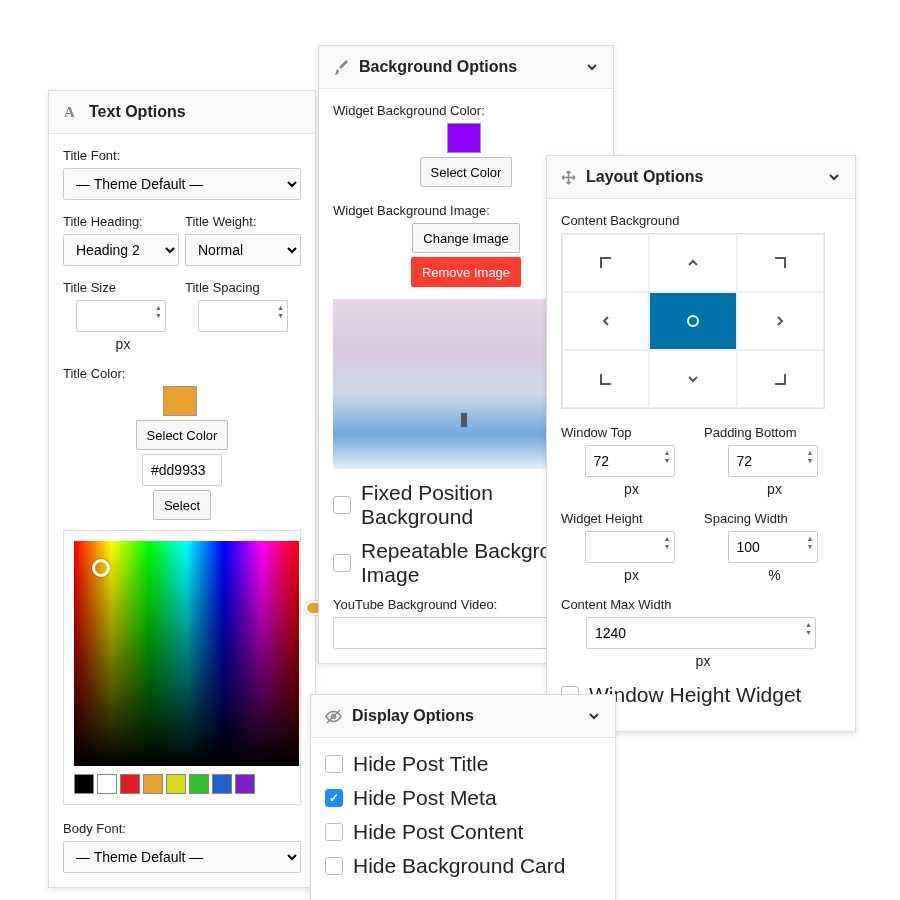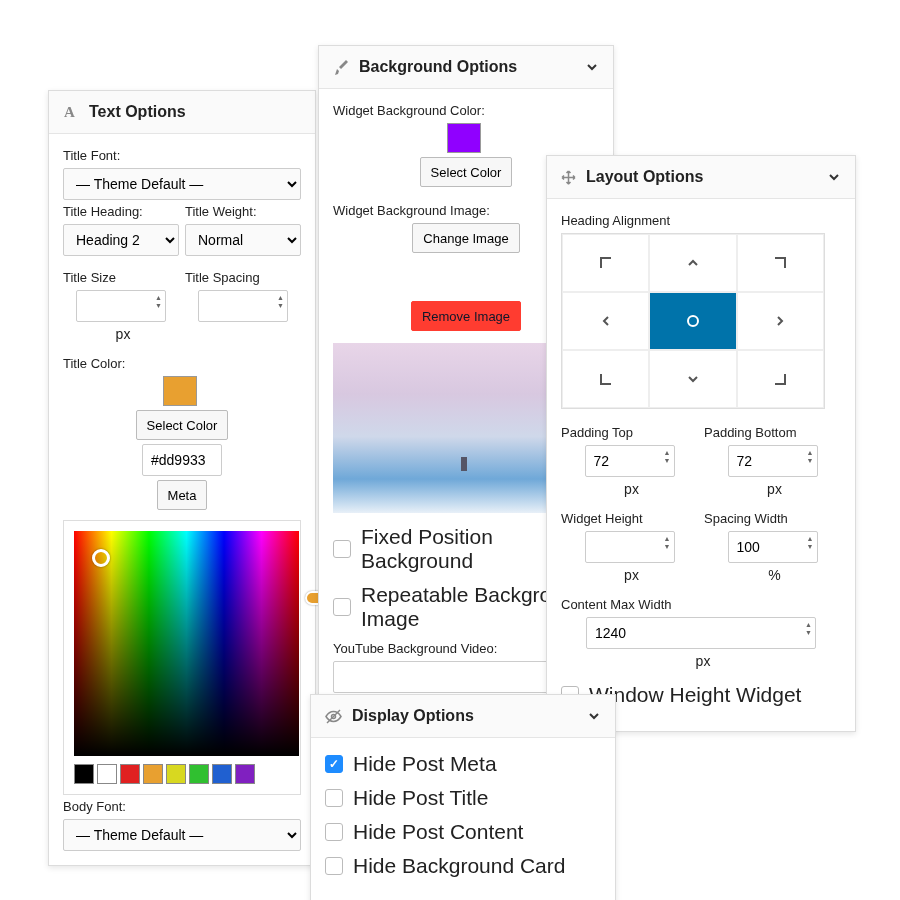--- a/index.html
+++ b/index.html
@@ -10,21 +10,21 @@
 .panel-header .chev { margin-left: auto; }
 .panel-body { padding: 14px; }
 .lbl { display:block; margin-bottom:5px; font-size:13px; }
 .row { display:flex; gap:6px; margin-bottom:14px; }
 .col { flex:1; }
 select.full, input.full { width:100%; }
 select, input[type=text], input[type=number] { height:32px; padding: 4px 8px; border:1px solid #ccc; border-radius:2px; font-size:14px; background:#fff; }
 select { background:#fafafa; }
 .unit { margin-left:4px; font-size:14px; }
 .btn { display:inline-flex; align-items:center; height:30px; padding:0 10px; border:1px solid #bbb; background:#f7f7f7; font-size:13px; cursor:pointer; border-radius:2px; }
-.btn-danger { background:#ff3c30; color:#0f172a; border-color:#ff3c30;margin-top:44px; }
+.btn-danger { background:#ff3c30; color:#ffffff; border-color:#ff3c30; }
 .swatch { width:34px; height:30px; display:inline-block; vertical-align:middle; border:1px solid #999; margin-right:4px; }
 .inline { display:flex; align-items:center; gap:4px; flex-wrap:nowrap;flex-direction:column; }
 .num-wrap { position:relative; display:inline-block; }
 .num-wrap input { width:90px; padding-right:18px; }
 .steppers { position:absolute; right:4px; top:4px; display:flex; flex-direction:column; gap:1px; }
 .steppers span { font-size:7px; line-height:7px; color:#666; }
 .checkbox-row { display:flex; align-items:center; gap:10px; margin-bottom:10px; font-size:21px; }
 .cb { width:18px; height:18px; border:1.5px solid #bbb; border-radius:3px; display:inline-flex; align-items:center; justify-content:center; flex-shrink:0; }
 .cb.checked { background:#1e8cff; border-color:#1e8cff; }
 .cb.checked::after { content:"✓"; color:#fff; font-size:12px; font-weight:bold; }
@@ -54,21 +54,21 @@
 <div id="p-text" class="panel">
   <div class="panel-header">
     <span class="hicon">
         <svg width="16" height="16" viewBox="0 0 16 16">
           <text x="1" y="13" font-family="Georgia" font-size="15" fill="#888">A</text>
         </svg>
       </span>
     <span>Text Options</span>
   </div>
   <div class="panel-body">
-    <div style="margin-bottom:4px">
+    <div style="margin-bottom:14px">
       <label class="lbl">Title Font:</label>
       <select class="full"><option>— Theme Default —</option></select>
     </div>
     <div class="row">
       <div class="col">
         <label class="lbl">Title Heading:</label>
         <select class="full"><option>Heading 2</option></select>
       </div>
       <div class="col">
         <label class="lbl">Title Weight:</label>
@@ -95,21 +95,21 @@
               </div></div>
           </div>
       </div>
     </div>
     <div style="margin-bottom:10px">
       <label class="lbl">Title Color:</label>
       <div class="inline">
         <span class="swatch" style="background:#e8a030"></span>
         <button class="btn">Select Color</button>
         <input type="text" style="width: 80px;" value="#dd9933">
-        <button class="btn">Meta</button>
+        <button class="btn">Select</button>
       </div>
     </div>
     <div style="border:1px solid #ddd; padding:10px; display:flex;">
       <div>
         <div class="picker">
           <div class="hue"></div>
             <div class="sat"></div>
           <div class="handle"></div>
         </div>
         <div class="palette">
@@ -120,21 +120,21 @@
           <span class="pal-sw" style="background:#d8d820"></span>
           <span class="pal-sw" style="background:#30c030"></span>
           <span class="pal-sw" style="background:#2060d0"></span>
           <span class="pal-sw" style="background:#8020c0"></span>
         </div>
       </div>
       <div class="slider-col">
           <div class="sh"></div>
         </div>
     </div>
-    <div style="margin-top:4px">
+    <div style="margin-top:16px">
       <label class="lbl">Body Font:</label>
       <select class="full"><option>— Theme Default —</option></select>
     </div>
   </div>
 </div>
 
 <div id="p-bg" class="panel">
   <div class="panel-header">
     <span class="hicon">
         <svg width="16" height="16" viewBox="0 0 16 16" fill="#888">
@@ -181,21 +181,21 @@
         </svg>
       </span>
     <span>Layout Options</span>
     <span class="chev">
         <svg width="14" height="14" viewBox="0 0 14 14" fill="none" stroke="#333" stroke-width="2">
           <path d="M3 5l4 4 4-4"></path>
         </svg>
       </span>
   </div>
   <div class="panel-body">
-    <label class="lbl">Heading Alignment</label>
+    <label class="lbl">Content Background</label>
     <div class="align-grid" style="margin-bottom:16px">
       <div class="align-cell">
           <svg width="16" height="16" fill="none" stroke="#555" stroke-width="2">
             <path d="M3 13V3h10"></path>
           </svg>
         </div>
       <div class="align-cell">
           <svg width="16" height="16" fill="none" stroke="#555" stroke-width="2">
             <path d="M4 10l4-4 4 4"></path>
           </svg>
@@ -231,21 +231,21 @@
           </svg>
         </div>
       <div class="align-cell">
           <svg width="16" height="16" fill="none" stroke="#555" stroke-width="2">
             <path d="M13 3v10H3"></path>
           </svg>
         </div>
     </div>
     <div class="row">
       <div class="col">
-        <label class="lbl">Padding Top</label>
+        <label class="lbl">Window Top</label>
         <div class="inline">
             <div class="num-wrap"><input type="text" value="72" style=""><div class="steppers">
                 <span>▲</span>
                 <span>▼</span>
               </div></div>
             <span class="unit">px</span>
           </div>
       </div>
       <div class="col">
         <label class="lbl">Padding Bottom</label>
@@ -308,26 +308,26 @@
       </span>
     <span>Display Options</span>
     <span class="chev">
         <svg width="14" height="14" viewBox="0 0 14 14" fill="none" stroke="#333" stroke-width="2">
           <path d="M3 5l4 4 4-4"></path>
         </svg>
       </span>
   </div>
   <div class="panel-body" id="display-items">
       <div class="checkbox-row">
+        <span class="cb"></span>
+        <span>Hide Post Title</span>
+      </div>
+      <div class="checkbox-row">
         <span class="cb checked"></span>
         <span>Hide Post Meta</span>
-      </div>
-      <div class="checkbox-row">
-        <span class="cb"></span>
-        <span>Hide Post Title</span>
       </div>
       <div class="checkbox-row">
         <span class="cb"></span>
         <span>Hide Post Content</span>
       </div>
       <div class="checkbox-row">
         <span class="cb"></span>
         <span>Hide Background Card</span>
       </div>
     </div>

